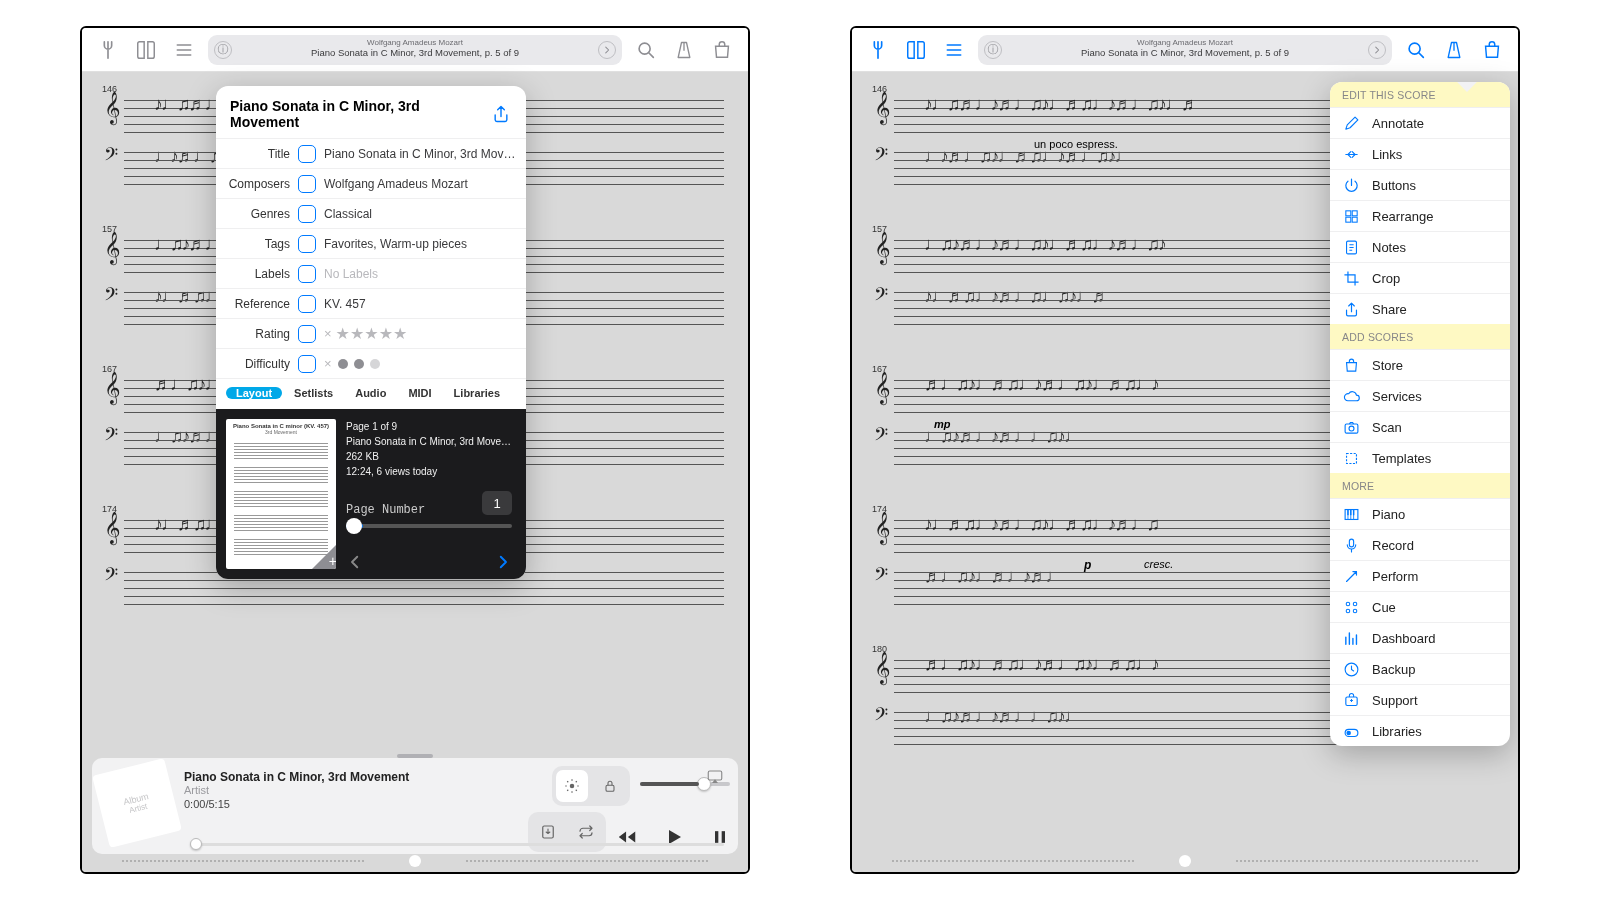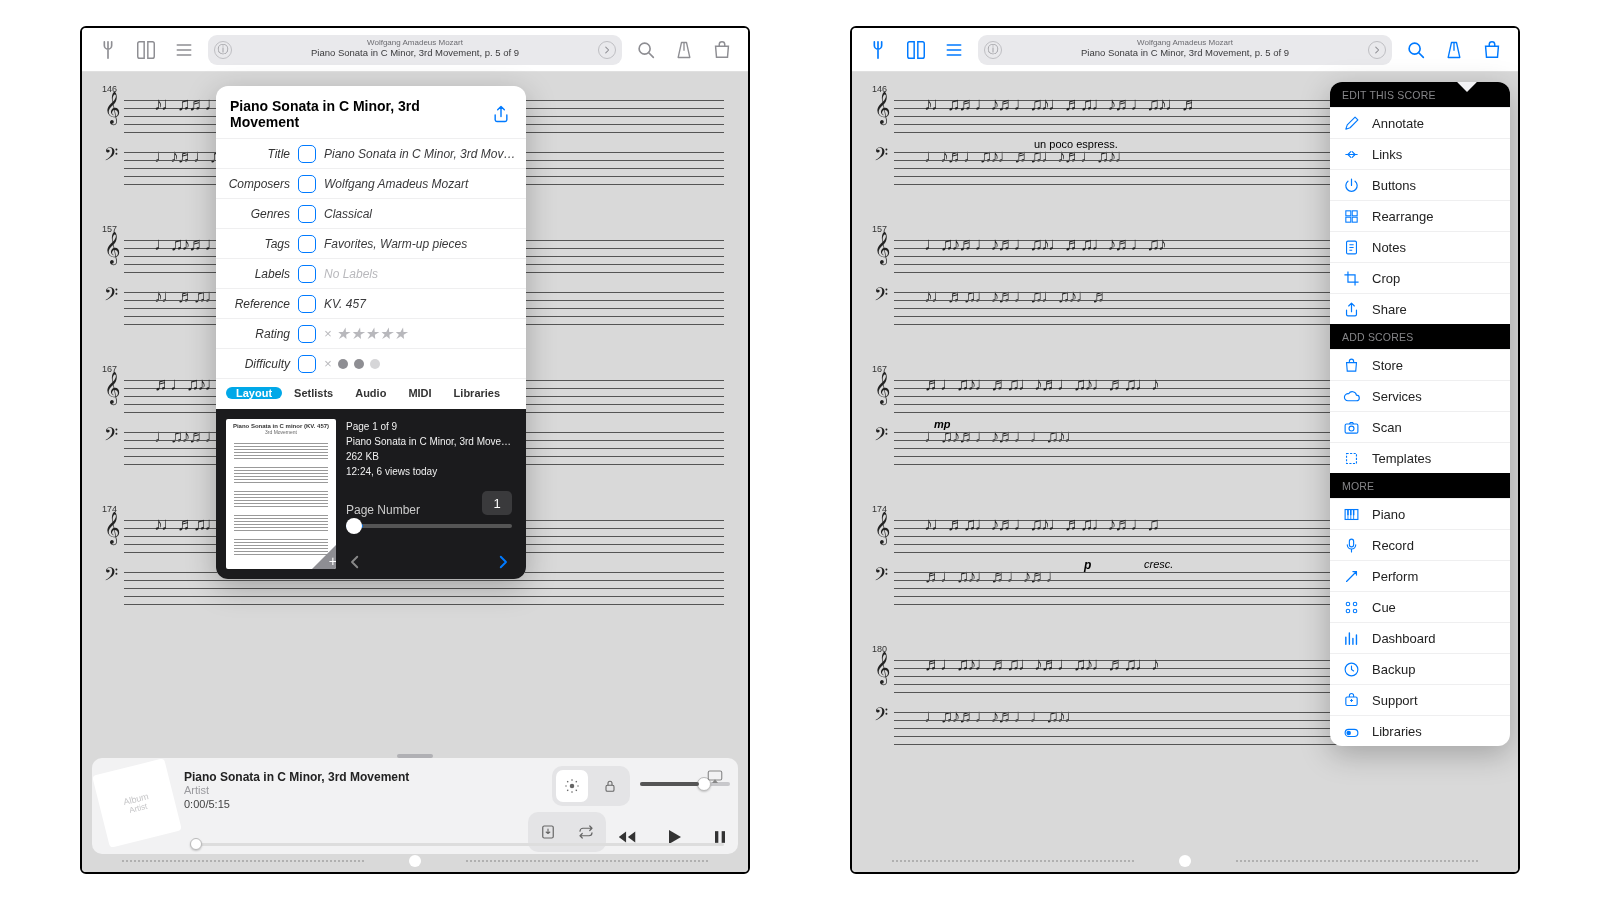--- a/index.html
+++ b/index.html
@@ -25,21 +25,21 @@
 .staff-block::after { top: 70px; }
 .measure-num { position: absolute; top: 2px; left: 8px; font-size: 9px; color: #333; }
 .clef { position:absolute; left:10px; font-size: 28px; color:#222; }
 .note-deco { position:absolute; color:#222; font-size:18px; letter-spacing:-2px; top: 12px; }
 
 
 .popover { position: absolute; left: 134px; top: 58px; width: 310px; background:#fff; border-radius: 12px; box-shadow: 0 8px 30px rgba(0,0,0,0.25); overflow: hidden; }
 .pop-head { display:flex; align-items:center; justify-content:space-between; padding: 12px 12px 8px 14px; }
 .pop-head-title { font-size: 14px; font-weight: 700; color:#000; }
 .share-btn { width: 26px; height: 26px; display:flex; align-items:center; justify-content:center; color:#007aff; }
-.meta-row { display:flex; align-items:center; height: 30px; border-top: 1px solid #efeff0; padding-right: 10px; font-style: italic; }
+.meta-row { display:flex; align-items:center; height: 30px; border-top: 1px solid #efeff0; padding-right: 10px; }
 .meta-label { width: 82px; text-align:right; font-size: 12px; color:#333; padding-right: 8px; }
 .meta-check { width: 18px; height: 18px; border: 1.5px solid #007aff; border-radius: 5px; flex-shrink: 0; }
 .meta-val { padding-left: 8px; font-size: 12px; color:#3a3a3c; white-space:nowrap; overflow:hidden; text-overflow:ellipsis; flex:1; }
 .meta-val.placeholder { color:#b8b8bc; }
 .meta-stars { padding-left: 8px; display:flex; align-items:center; gap:2px; color:#b8b8bc; font-size:16px;}
 .meta-stars .x { font-size:13px; margin-right:2px; }
 .meta-dots { padding-left:8px; display:flex; align-items:center; gap:6px; }
 .dot { width:10px; height:10px; border-radius:50%; background:#8e8e93; }
 .dot.light { background:#d6d6d8; }
 .tabs { display:flex; gap:2px; padding: 8px 10px 10px; border-top:1px solid #efeff0; }
@@ -47,21 +47,21 @@
 .tab.active { background:#00a8e8; color:#fff; }
 
 .pop-dark { background:#1b1b1d; color:#fff; padding: 10px; display:flex; gap:10px; position:relative; }
 .page-thumb { width: 110px; height: 150px; background:#fff; border-radius:2px; position:relative; flex-shrink:0; overflow:hidden; }
 .page-thumb .mini-staff { position:absolute; left:8px; right:8px; height:18px; background: repeating-linear-gradient(to bottom,#999 0,#999 0.8px,transparent 0.8px,transparent 3px); }
 .page-thumb-title { font-size:6px; text-align:center; color:#333; padding-top:4px; font-weight:600;}
 .page-thumb-sub { font-size:5px; text-align:center; color:#666;}
 .thumb-plus { position:absolute; right:0; bottom:0; width:0; height:0; border-left: 24px solid transparent; border-bottom: 24px solid #8e8e93; }
 .thumb-plus::after { content:"+"; position:absolute; right:-1px; bottom:-24px; font-size:14px; color:#fff; }
 .dark-info { flex:1; font-size: 10px; line-height:1.5; color:#f0f0f0; }
-.dark-info .pn-label { margin-top: 22px; font-size:12px; color:#ccc; }
+.dark-info .pn-label { margin-top: 22px; font-size:12px; color:#ccc;font-family:Liberation Mono, monospace; }
 .pn-box { position:absolute; top: 82px; right: 14px; width: 30px; height: 24px; background:#3a3a3c; border-radius:5px; display:flex;align-items:center;justify-content:center; font-size:13px; color:#fff;}
 .pn-slider { position:absolute; left: 130px; right: 14px; top: 115px; height: 4px; background:#555; border-radius:2px; }
 .pn-slider-knob { position:absolute; left: 0; top:-6px; width:16px; height:16px; background:#fff; border-radius:50%; }
 .pn-slider-fill { position:absolute; left:0; top:0; bottom:0; width:10%; background:#007aff; border-radius:2px; }
 .dark-nav { position:absolute; bottom:8px; left:130px; right:14px; display:flex; justify-content:space-between; }
 .dark-nav span { font-size: 22px; color:#888; }
 .dark-nav span.blue { color:#007aff; }
 
 
 .player { position:absolute; bottom: 18px; left: 10px; right: 10px; height: 96px; background:#f2f2f3; border-radius: 10px; display:flex; align-items:flex-start; padding: 8px; gap: 10px; }
@@ -80,21 +80,21 @@
 .transport { display:flex; gap:24px; align-items:center; margin-top:10px;}
 .transport span{ color:#333; }
 .airplay { position:absolute; top:10px; right:14px; color:#888;}
 .grabber { position:absolute; top:-4px; left:50%; transform:translateX(-50%); width:36px; height:4px; background:#b0b0b4; border-radius:2px;}
 .progress-track { position:absolute; bottom:8px; left:98px; right:14px; height:3px; background:#ddd; border-radius:2px;}
 .progress-knob { position:absolute; left:0; top:-5px; width:12px; height:12px; background:#fff; border:0.5px solid #bbb; border-radius:50%; box-shadow:0 1px 2px rgba(0,0,0,0.2);}
 
 
 .action-menu { position:absolute; right:8px; top:54px; width:180px; background:#fff; border-radius:12px; box-shadow: 0 8px 30px rgba(0,0,0,0.25); overflow:hidden; }
 .menu-caret { position:absolute; right:36px; top:-7px; width:14px; height:14px; background:#f2f2f4; transform:rotate(45deg); }
-.menu-section-h { font-size: 10.5px; font-weight:500; color:#868689; background:#000000; padding: 7px 12px 6px; letter-spacing:0.2px; }
+.menu-section-h { font-size: 10.5px; font-weight:500; color:#868689; background:#fef9c3; padding: 7px 12px 6px; letter-spacing:0.2px; }
 .menu-item { display:flex; align-items:center; gap:12px; height:31px; padding: 0 12px; border-top:1px solid #efeff0; font-size:13px; color:#222;}
 .menu-item:first-of-type{border-top:none;}
 .mi-icon { width:18px; height:18px; display:flex; align-items:center; justify-content:center; color:#007aff;}
 
 
 .scroll-ind { position:absolute; bottom: 6px; left:0; right:0; height:10px; display:flex; align-items:center; justify-content:center; gap:5px;}
 .scroll-ind::before, .scroll-ind::after { content:""; flex:1; height:1px; border-top: 2px dotted #b0b0b0; margin: 0 40px;}
 .scroll-ind .cur { width:12px; height:12px; background:#fff; border-radius:50%;}
 
 

